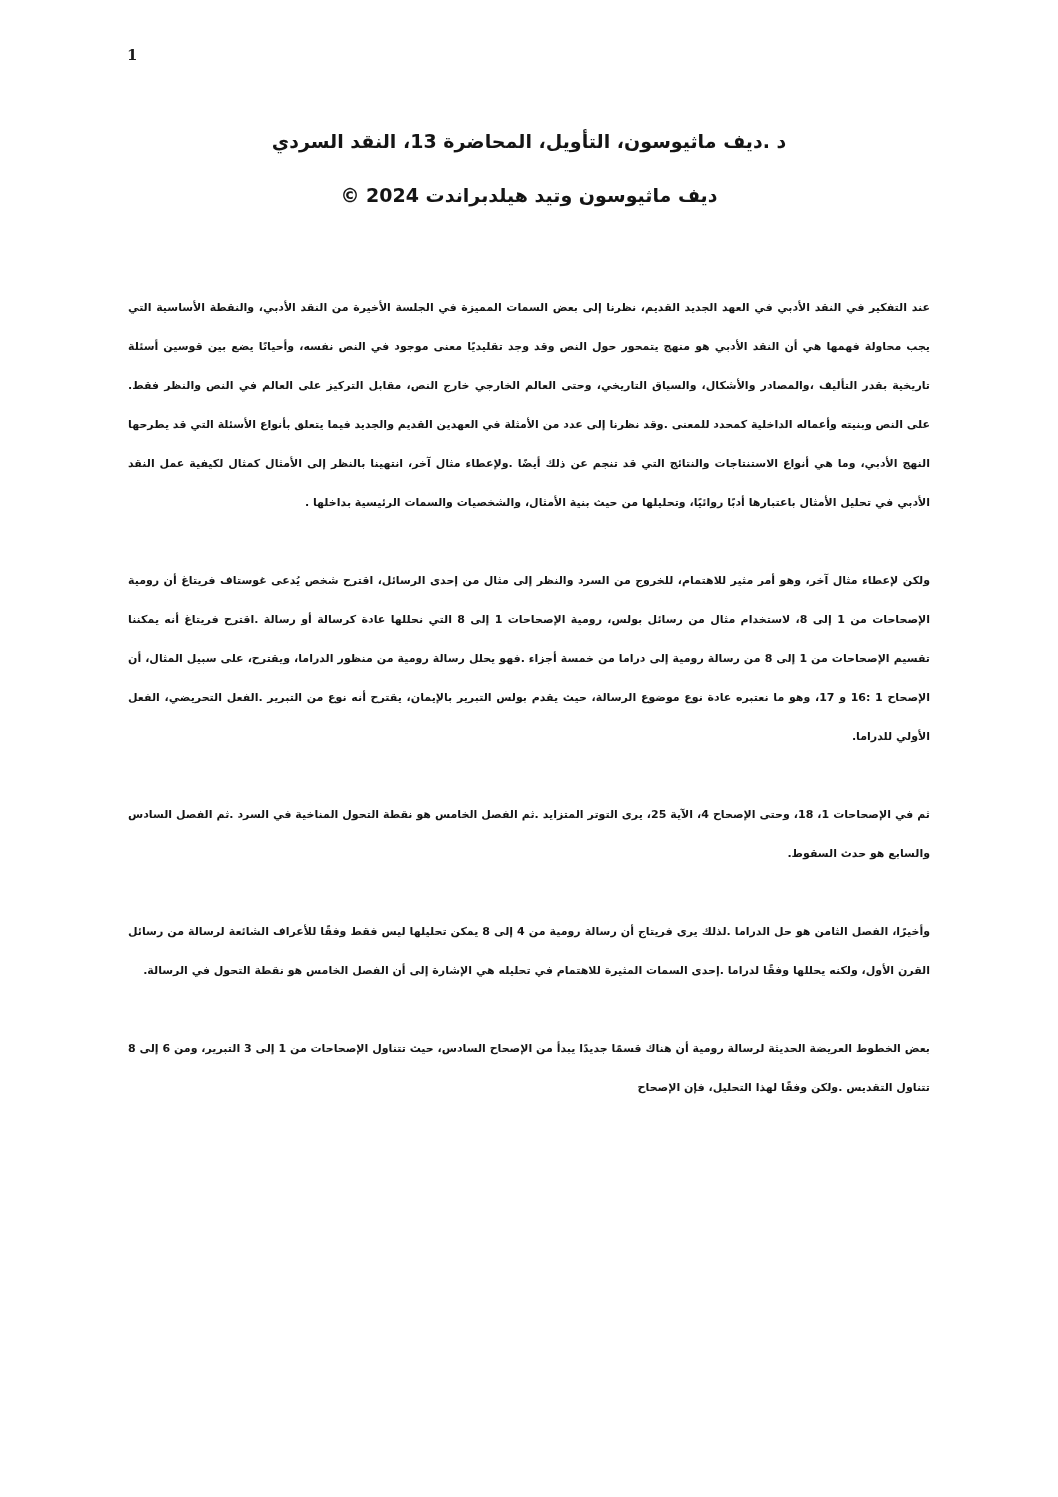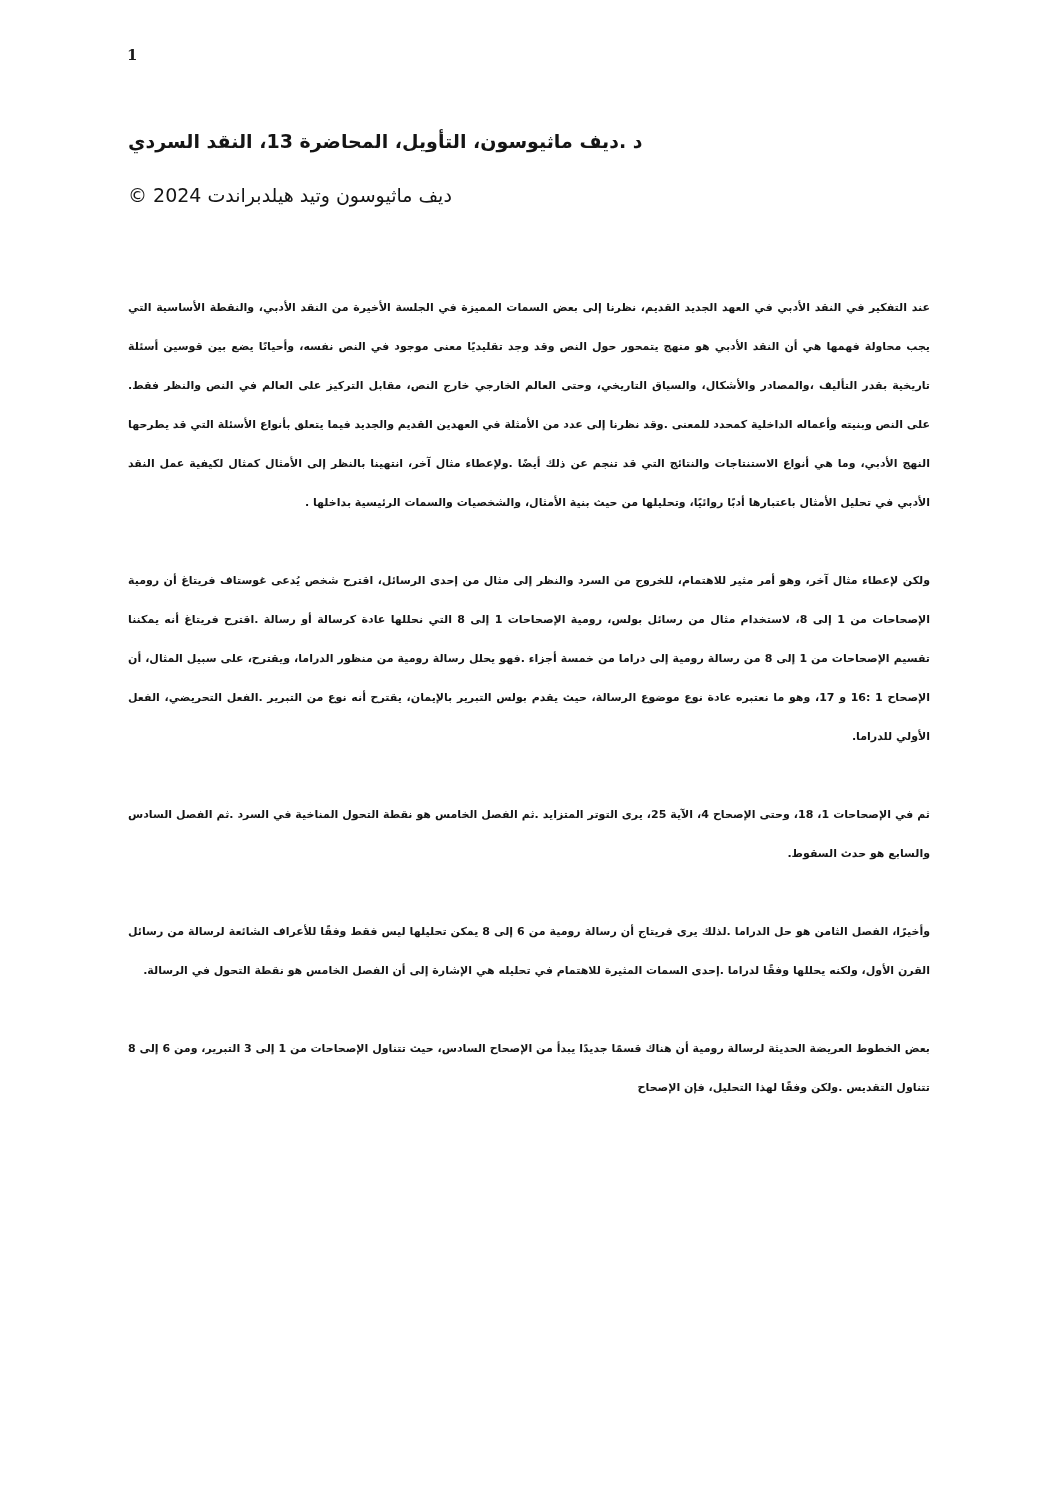--- a/index.html
+++ b/index.html
@@ -23,33 +23,33 @@
     position: absolute;
     top: 46px;
     left: 127px;
     font-family: "DejaVu Serif", serif;
     font-weight: bold;
     font-size: 15px;
     color: #1a1a1a;
   }
   .title-block {
     margin-top: 126px;
-    text-align: left;
+    text-align: center;
     direction: rtl;
   }
   .title-line-1 {
     margin: 0;
     font-size: 19px;
     font-weight: bold;
     line-height: 30px;
   }
   .title-line-2 {
     margin: 24px 0 0 0;
     font-size: 19px;
-    font-weight: normal;
+    font-weight: bold;
     line-height: 30px;
   }
   .body-text {
     margin-top: 78px;
     direction: rtl;
     text-align: justify;
   }
   .body-text p {
     margin: 0 0 39px 0;
     font-size: 11px;
@@ -67,17 +67,17 @@
 
   <div class="title-block">
     <h1 class="title-line-1">د .ديف ماثيوسون، التأويل، المحاضرة 13، النقد السردي</h1>
     <h2 class="title-line-2">ديف ماثيوسون وتيد هيلدبراندت 2024 ©</h2>
   </div>
 
   <div class="body-text">
     <p>عند التفكير في النقد الأدبي في العهد الجديد القديم، نظرنا إلى بعض السمات المميزة في الجلسة الأخيرة من النقد الأدبي، والنقطة الأساسية التي يجب محاولة فهمها هي أن النقد الأدبي هو منهج يتمحور حول النص وقد وجد تقليديًا معنى موجود في النص نفسه، وأحيانًا يضع بين قوسين أسئلة تاريخية بقدر التأليف ،والمصادر والأشكال، والسياق التاريخي، وحتى العالم الخارجي خارج النص، مقابل التركيز على العالم في النص والنظر فقط. على النص وبنيته وأعماله الداخلية كمحدد للمعنى .وقد نظرنا إلى عدد من الأمثلة في العهدين القديم والجديد فيما يتعلق بأنواع الأسئلة التي قد يطرحها النهج الأدبي، وما هي أنواع الاستنتاجات والنتائج التي قد تنجم عن ذلك أيضًا .ولإعطاء مثال آخر، انتهينا بالنظر إلى الأمثال كمثال لكيفية عمل النقد الأدبي في تحليل الأمثال باعتبارها أدبًا روائيًا، وتحليلها من حيث بنية الأمثال، والشخصيات والسمات الرئيسية بداخلها .</p>
     <p>ولكن لإعطاء مثال آخر، وهو أمر مثير للاهتمام، للخروج من السرد والنظر إلى مثال من إحدى الرسائل، اقترح شخص يُدعى غوستاف فريتاغ أن رومية الإصحاحات من 1 إلى 8، لاستخدام مثال من رسائل بولس، رومية الإصحاحات 1 إلى 8 التي نحللها عادة كرسالة أو رسالة .اقترح فريتاغ أنه يمكننا تقسيم الإصحاحات من 1 إلى 8 من رسالة رومية إلى دراما من خمسة أجزاء .فهو يحلل رسالة رومية من منظور الدراما، ويقترح، على سبيل المثال، أن الإصحاح 1 :16 و 17، وهو ما نعتبره عادة نوع موضوع الرسالة، حيث يقدم بولس التبرير بالإيمان، يقترح أنه نوع من التبرير .الفعل التحريضي، الفعل الأولي للدراما.</p>
     <p>ثم في الإصحاحات 1، 18، وحتى الإصحاح 4، الآية 25، يرى التوتر المتزايد .ثم الفصل الخامس هو نقطة التحول المناخية في السرد .ثم الفصل السادس والسابع هو حدث السقوط.</p>
-    <p>وأخيرًا، الفصل الثامن هو حل الدراما .لذلك يرى فريتاج أن رسالة رومية من 6 إلى 8 يمكن تحليلها ليس فقط وفقًا للأعراف الشائعة لرسالة من رسائل القرن الأول، ولكنه يحللها وفقًا لدراما .إحدى السمات المثيرة للاهتمام في تحليله هي الإشارة إلى أن الفصل الخامس هو نقطة التحول في الرسالة.</p>
+    <p>وأخيرًا، الفصل الثامن هو حل الدراما .لذلك يرى فريتاج أن رسالة رومية من 4 إلى 8 يمكن تحليلها ليس فقط وفقًا للأعراف الشائعة لرسالة من رسائل القرن الأول، ولكنه يحللها وفقًا لدراما .إحدى السمات المثيرة للاهتمام في تحليله هي الإشارة إلى أن الفصل الخامس هو نقطة التحول في الرسالة.</p>
     <p>بعض الخطوط العريضة الحديثة لرسالة رومية أن هناك قسمًا جديدًا يبدأ من الإصحاح السادس، حيث تتناول الإصحاحات من 1 إلى 3 التبرير، ومن 6 إلى 8 تتناول التقديس .ولكن وفقًا لهذا التحليل، فإن الإصحاح</p>
   </div>
 
 </div>
 
 </body></html>

